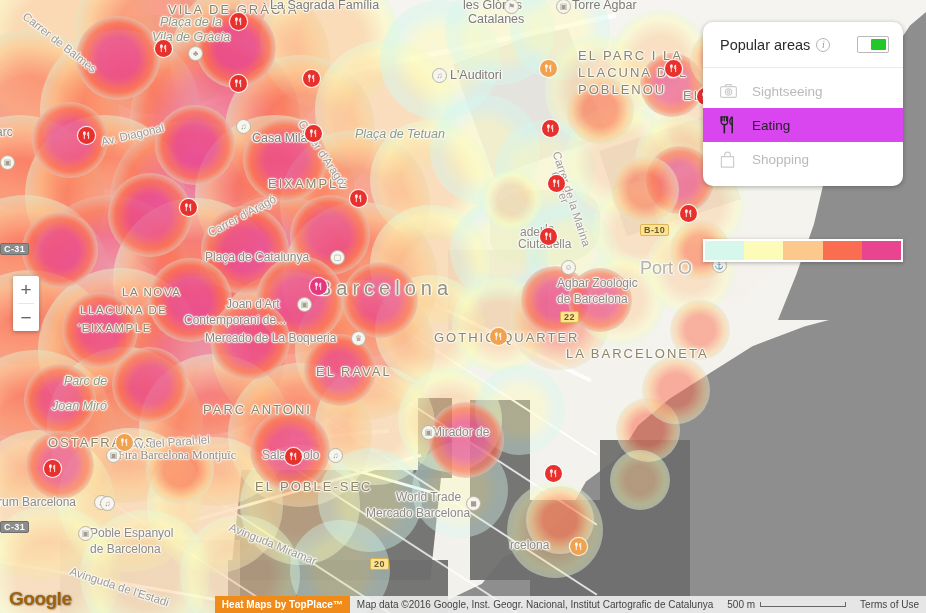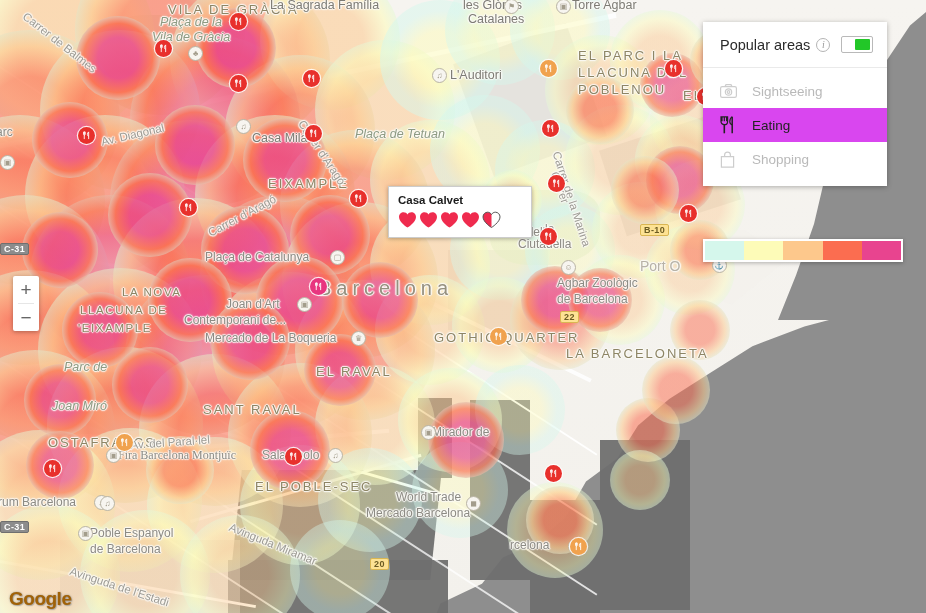--- a/index.html
+++ b/index.html
@@ -70,21 +70,21 @@
   }
   .lbl.hood-sm { color:#8d8565; font-size:11.5px; letter-spacing:1.6px; }
   .lbl.city {
     color:#96907f; font-size:20px; letter-spacing:5px;
   }
   .lbl.poi { color:#7d7b74; font-size:12.5px; }
   .lbl.poi2 { color:#8d8b84; font-size:12px; }
   .lbl.street {
     color:#9d9b94; font-size:11.5px;
   }
-  .lbl.water-lbl { color:#b7b2a6; font-size:14px; }
+  .lbl.water-lbl { color:#b7b2a6; font-size:18px; }
   .lbl.park-lbl { color:#8e9b83; font-size:12.5px; font-style:italic; }
 
   
   .poi-ico {
     position:absolute; width:15px; height:15px; border-radius:50%;
     border:1px solid #b9b4a4; background:#f7f5f0;
     display:flex; align-items:center; justify-content:center;
     font-size:8px; color:#a39d8c; line-height:1;
   }
 
@@ -131,23 +131,24 @@
   }
   #zoomctl button {
     display:block; width:26px; height:27px; border:0; background:transparent;
     color:#666; font-size:19px; line-height:25px; cursor:pointer; padding:0;
     font-family:"Liberation Sans", sans-serif;
   }
   #zoomctl .zdiv { height:1px; background:#e6e6e6; margin:0 5px; }
 
   
   #panel {
-    position:absolute; left:703px; top:22px; width:184px;
+    position:absolute; left:703px; top:22px; width:200px;
     background:#fff; box-shadow:0 1px 5px rgba(0,0,0,.3);
     z-index:40;
+    border-radius:10px;
   }
   .panel-head {
     display:flex; align-items:center; padding:14px 14px 14px 17px;
     border-bottom:1px solid #eaeaea;
   }
   .panel-head .ph-title {
     font-size:14.5px; color:#2b2b2b;
   }
   .info-ico {
     width:14px; height:14px; border:1px solid #b4b4b4; border-radius:50%;
@@ -370,21 +371,21 @@
         <div class="lbl hood" style="left: 578px; top: 65px;">LLACUNA DEL</div>
         <div class="lbl hood" style="left: 578px; top: 82px;">POBLENOU</div>
         <div class="lbl hood" style="left: 683px; top: 88px;">EL POB</div>
         <div class="lbl hood" style="left: 268px; top: 176px;">EIXAMPLE</div>
         <div class="lbl hood-sm" style="left: 88px; top: 286px; padding-left: 34px;">LA NOVA</div>
         <div class="lbl hood-sm" style="left: 80px; top: 304px;">LLACUNA DE</div>
         <div class="lbl hood-sm" style="left: 78px; top: 322px;">'EIXAMPLE</div>
         <div class="lbl hood" style="left: 434px; top: 330px;">GOTHIC QUARTER</div>
         <div class="lbl hood" style="left: 566px; top: 346px;">LA BARCELONETA</div>
         <div class="lbl hood" style="left: 316px; top: 364px;">EL RAVAL</div>
-        <div class="lbl hood" style="left: 203px; top: 402px;">SANT RAVAL</div>
+        <div class="lbl hood" style="left: 203px; top: 402px;">PARC ANTONI</div>
         <div class="lbl hood" style="left: 48px; top: 435px;">OSTAFRANCS</div>
         <div class="lbl hood" style="left: 255px; top: 479px;">EL POBLE-SEC</div>
         <div class="lbl poi" style="left: 270px; top: -2px;">La Sagrada Família</div>
         <div class="lbl poi" style="left: 463px; top: -2px;">les Glòries</div>
         <div class="lbl poi" style="left: 468px; top: 12px;">Catalanes</div>
         <div class="lbl poi" style="left: 572px; top: -2px;">Torre Agbar</div>
         <div class="lbl park-lbl" style="left: 160px; top: 15px;">Plaça de la</div>
         <div class="lbl park-lbl" style="left: 152px; top: 30px;">Vila de Gràcia</div>
         <div class="lbl poi" style="left: 450px; top: 68px;">L'Auditori</div>
         <div class="lbl poi" style="left: 252px; top: 131px; text-align: right;">Casa Milà</div>
@@ -393,21 +394,21 @@
         <div class="lbl city" style="left: 318px; top: 277px;">Barcelona</div>
         <div class="lbl poi2" style="left: 226px; top: 297px;">Joan d'Art</div>
         <div class="lbl poi2" style="left: 184px; top: 313px;">Contemporani de...</div>
         <div class="lbl poi2" style="left: 205px; top: 331px;">Mercado de La Boqueria</div>
         <div class="lbl poi2" style="left: 557px; top: 276px;">Agbar Zoològic</div>
         <div class="lbl poi2" style="left: 557px; top: 292px;">de Barcelona</div>
         <div class="lbl water-lbl" style="left: 640px; top: 258px;">Port O</div>
         <div class="lbl poi2" style="left: 520px; top: 225px;">adella</div>
         <div class="lbl poi2" style="left: 545px; top: 222px;">la</div>
         <div class="lbl poi2" style="left: 518px; top: 237px;">Ciutadella</div>
-        <div class="lbl park-lbl" style="left: 64px; top: 360px;">Parc de</div>
+        <div class="lbl park-lbl" style="left: 64px; top: 374px;">Parc de</div>
         <div class="lbl park-lbl" style="left: 52px; top: 399px;">Joan Miró</div>
         <div class="lbl poi2" style="left: 118px; top: 448px; font-family: Liberation Serif, serif;">Fira Barcelona Montjuïc</div>
         <div class="lbl poi2" style="left: 262px; top: 448px;">Sala Apolo</div>
         <div class="lbl poi2" style="left: -2px; top: 495px;">rum Barcelona</div>
         <div class="lbl poi2" style="left: 90px; top: 526px;">Poble Espanyol</div>
         <div class="lbl poi2" style="left: 90px; top: 542px;">de Barcelona</div>
         <div class="lbl poi2" style="left: 432px; top: 425px;">Mirador de</div>
         <div class="lbl poi2" style="left: 396px; top: 490px;">World Trade</div>
         <div class="lbl poi2" style="left: 366px; top: 506px;">Mercado Barcelona</div>
         <div class="lbl poi2" style="left: 510px; top: 538px;">rcelona</div>
@@ -580,46 +581,20 @@
         </div>
         <div class="mk" style="left: 44px; top: 460px;">
           <svg viewBox="0 0 10 10">
             <path d="M2 1 V4 M3 1 V4 M2.5 4 V9 M2 1 h1.5 v3 a.9.9 0 0 1-1.5 0z" stroke="#fff" stroke-width="1" fill="none"></path>
             <path d="M7.4 1 c-1 .6-1.4 1.8-1.4 3 0 .9.4 1.5 1.4 1.8 M7.4 1 V9" stroke="#fff" stroke-width="1" fill="none"></path>
           </svg>
         </div>
       </div>
   </div>
 
-  <div id="tooltip">
-    <div class="tt-title">Casa Calvet</div>
-    <div class="hearts" id="hearts">
-        <svg viewBox="0 0 19 18">
-          <path d="M9.5 16.5C9.5 16.5 1 11.2 1 5.9 1 3.2 3.1 1.2 5.6 1.2c1.6 0 3.1.9 3.9 2.3.8-1.4 2.3-2.3 3.9-2.3 2.5 0 4.6 2 4.6 4.7 0 5.3-8.5 10.6-8.5 10.6z" fill="#ef2b4e"></path>
-        </svg>
-        <svg viewBox="0 0 19 18">
-          <path d="M9.5 16.5C9.5 16.5 1 11.2 1 5.9 1 3.2 3.1 1.2 5.6 1.2c1.6 0 3.1.9 3.9 2.3.8-1.4 2.3-2.3 3.9-2.3 2.5 0 4.6 2 4.6 4.7 0 5.3-8.5 10.6-8.5 10.6z" fill="#ef2b4e"></path>
-        </svg>
-        <svg viewBox="0 0 19 18">
-          <path d="M9.5 16.5C9.5 16.5 1 11.2 1 5.9 1 3.2 3.1 1.2 5.6 1.2c1.6 0 3.1.9 3.9 2.3.8-1.4 2.3-2.3 3.9-2.3 2.5 0 4.6 2 4.6 4.7 0 5.3-8.5 10.6-8.5 10.6z" fill="#ef2b4e"></path>
-        </svg>
-        <svg viewBox="0 0 19 18">
-          <path d="M9.5 16.5C9.5 16.5 1 11.2 1 5.9 1 3.2 3.1 1.2 5.6 1.2c1.6 0 3.1.9 3.9 2.3.8-1.4 2.3-2.3 3.9-2.3 2.5 0 4.6 2 4.6 4.7 0 5.3-8.5 10.6-8.5 10.6z" fill="#ef2b4e"></path>
-        </svg>
-        <svg viewBox="0 0 19 18">
-          <defs>
-            <clipPath id="hc4">
-              <rect x="0" y="0" width="9.5" height="18"></rect>
-            </clipPath>
-          </defs>
-          <path d="M9.5 16.5C9.5 16.5 1 11.2 1 5.9 1 3.2 3.1 1.2 5.6 1.2c1.6 0 3.1.9 3.9 2.3.8-1.4 2.3-2.3 3.9-2.3 2.5 0 4.6 2 4.6 4.7 0 5.3-8.5 10.6-8.5 10.6z" fill="#ef2b4e" clip-path="url(#hc4)"></path>
-          <path d="M9.5 16.5C9.5 16.5 1 11.2 1 5.9 1 3.2 3.1 1.2 5.6 1.2c1.6 0 3.1.9 3.9 2.3.8-1.4 2.3-2.3 3.9-2.3 2.5 0 4.6 2 4.6 4.7 0 5.3-8.5 10.6-8.5 10.6z" fill="none" stroke="#555" stroke-width="1"></path>
-        </svg>
-      </div>
-  </div>
 
   <div id="zoomctl">
     <button>+</button>
     <div class="zdiv"></div>
     <button>−</button>
   </div>
 
   <div id="panel">
     <div class="panel-head">
       <span class="ph-title">Popular areas</span>
@@ -666,14 +641,23 @@
   <div id="legend">
       <div class="sw" style="background: rgb(213, 247, 236);"></div>
       <div class="sw" style="background: rgb(253, 251, 184);"></div>
       <div class="sw" style="background: rgb(253, 200, 140);"></div>
       <div class="sw" style="background: rgb(251, 109, 80);"></div>
       <div class="sw" style="background: rgb(232, 68, 143);"></div>
     </div>
 
   <div id="glogo">Google</div>
 
+  <div id="attrib">
+    <div class="badge">Heat Maps by TopPlace™</div>
+    <div class="seg">Map data ©2016 Google, Inst. Geogr. Nacional, Institut Cartografic de Catalunya</div>
+    <div class="seg scalebar">
+      <span>500 m</span>
+      <span class="sbline"></span>
+    </div>
+    <div class="seg tou">Terms of Use</div>
+  </div>
 
 </div>
 
 </body></html>

